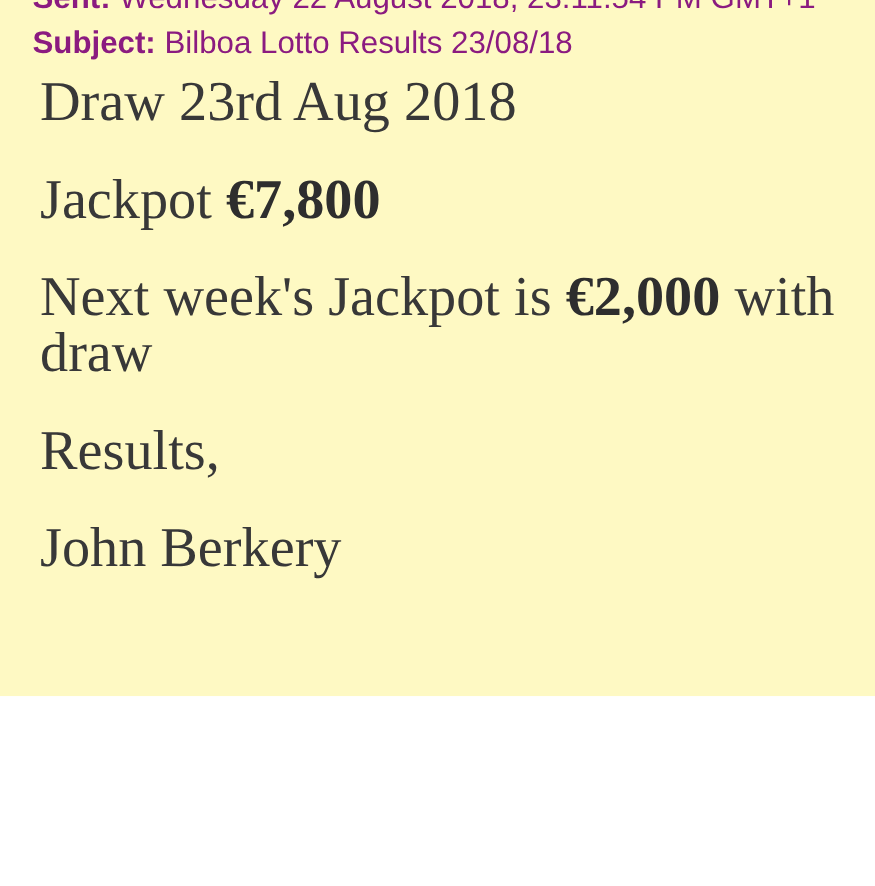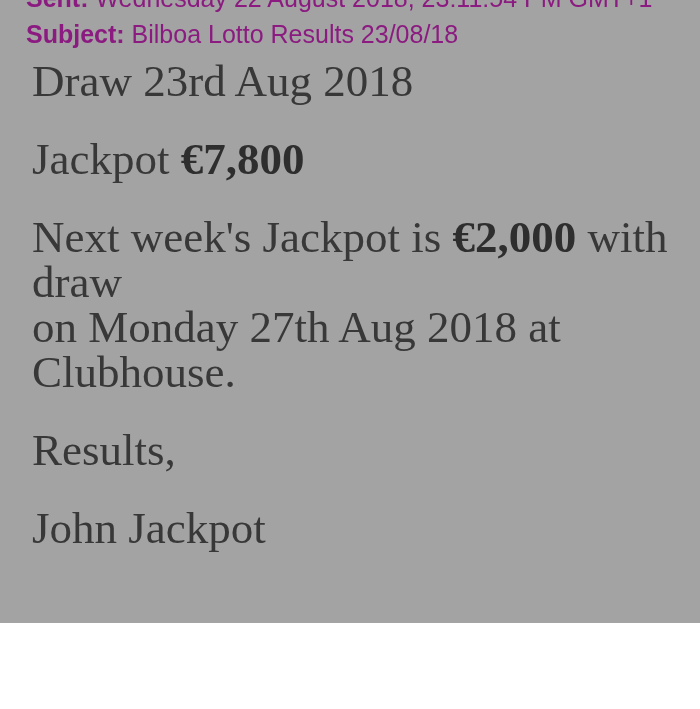--- a/index.html
+++ b/index.html
@@ -3,22 +3,22 @@
 <meta charset="utf-8">
 <style>
   html, body {
     margin: 0;
     padding: 0;
     background: #ffffff;
   }
   .screen {
     position: relative;
     width: 700px;
-    height: 623px;
-    background: #a3a3a3;
+    height: 557px;
+    background: #fef9c3;
     overflow: hidden;
   }
   
   .meta-header {
     margin: -20px 0 0 0;
     padding: 0 20px 0 26px;
     font-family: "Liberation Sans", sans-serif;
     font-size: 25px;
     line-height: 36px;
     font-weight: 400;
@@ -56,21 +56,21 @@
 
   <div class="email-body">
 
     <p><span>Draw 23rd Aug 2018</span></p>
 
     <p><span>Jackpot </span><strong>€7,800</strong></p>
 
 
 
 
-    <p><span>Next week's Jackpot is </span><strong>€2,000</strong><span> with draw</span><br><span>on Monday 27th Aug 2018 at Clubhouse.</span></p>
+    <p><span>Next week's Jackpot is </span><strong>€2,000</strong><span> with draw</span><br></p>
 
     <p><span>Results,</span></p>
 
-    <p><span>John Jackpot</span></p>
+    <p><span>John Berkery</span></p>
 
   </div>
 
 </div>
 
 </body></html>

